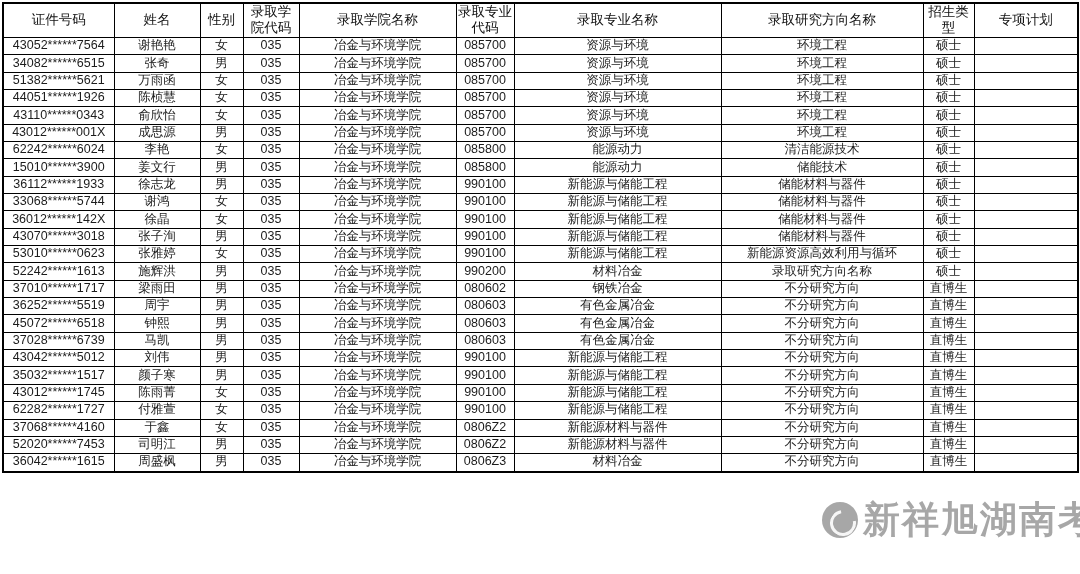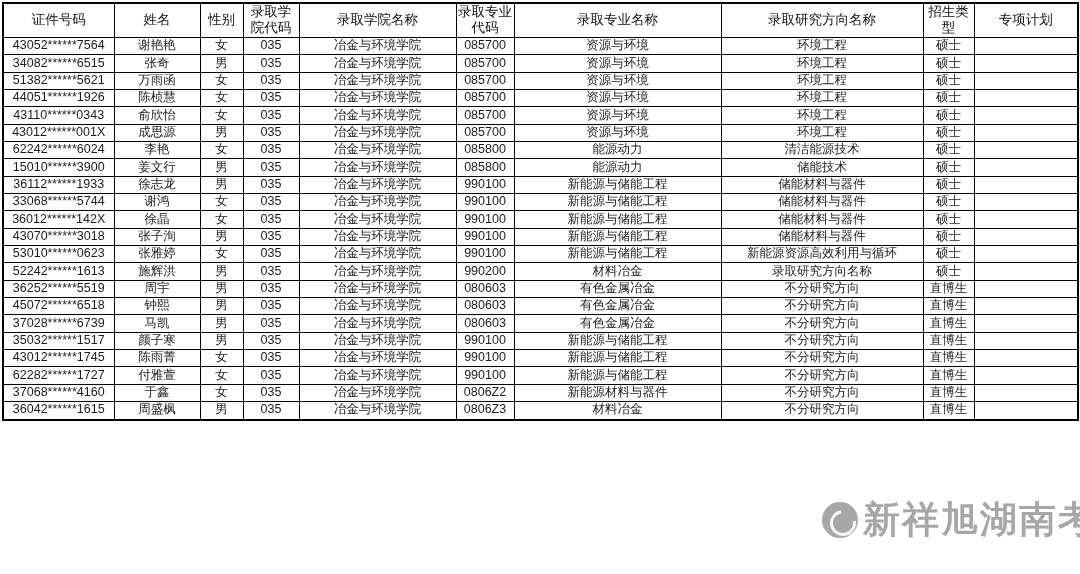--- a/index.html
+++ b/index.html
@@ -253,20 +253,32 @@
           <td>男</td>
           <td>035</td>
           <td>冶金与环境学院</td>
           <td>990200</td>
           <td>材料冶金</td>
           <td>录取研究方向名称</td>
           <td>硕士</td>
           <td></td>
         </tr>
         <tr>
+          <td>37010******1717</td>
+          <td>梁雨田</td>
+          <td>男</td>
+          <td>035</td>
+          <td>冶金与环境学院</td>
+          <td>080602</td>
+          <td>钢铁冶金</td>
+          <td>不分研究方向</td>
+          <td>直博生</td>
+          <td></td>
+        </tr>
+        <tr>
           <td>36252******5519</td>
           <td>周宇</td>
           <td>男</td>
           <td>035</td>
           <td>冶金与环境学院</td>
           <td>080603</td>
           <td>有色金属冶金</td>
           <td>不分研究方向</td>
           <td>直博生</td>
           <td></td>
@@ -289,20 +301,32 @@
           <td>男</td>
           <td>035</td>
           <td>冶金与环境学院</td>
           <td>080603</td>
           <td>有色金属冶金</td>
           <td>不分研究方向</td>
           <td>直博生</td>
           <td></td>
         </tr>
         <tr>
+          <td>43042******5012</td>
+          <td>刘伟</td>
+          <td>男</td>
+          <td>035</td>
+          <td>冶金与环境学院</td>
+          <td>990100</td>
+          <td>新能源与储能工程</td>
+          <td>不分研究方向</td>
+          <td>直博生</td>
+          <td></td>
+        </tr>
+        <tr>
           <td>35032******1517</td>
           <td>颜子寒</td>
           <td>男</td>
           <td>035</td>
           <td>冶金与环境学院</td>
           <td>990100</td>
           <td>新能源与储能工程</td>
           <td>不分研究方向</td>
           <td>直博生</td>
           <td></td>
@@ -328,20 +352,32 @@
           <td>990100</td>
           <td>新能源与储能工程</td>
           <td>不分研究方向</td>
           <td>直博生</td>
           <td></td>
         </tr>
         <tr>
           <td>37068******4160</td>
           <td>于鑫</td>
           <td>女</td>
+          <td>035</td>
+          <td>冶金与环境学院</td>
+          <td>0806Z2</td>
+          <td>新能源材料与器件</td>
+          <td>不分研究方向</td>
+          <td>直博生</td>
+          <td></td>
+        </tr>
+        <tr>
+          <td>52020******7453</td>
+          <td>司明江</td>
+          <td>男</td>
           <td>035</td>
           <td>冶金与环境学院</td>
           <td>0806Z2</td>
           <td>新能源材料与器件</td>
           <td>不分研究方向</td>
           <td>直博生</td>
           <td></td>
         </tr>
         <tr>
           <td>36042******1615</td>

